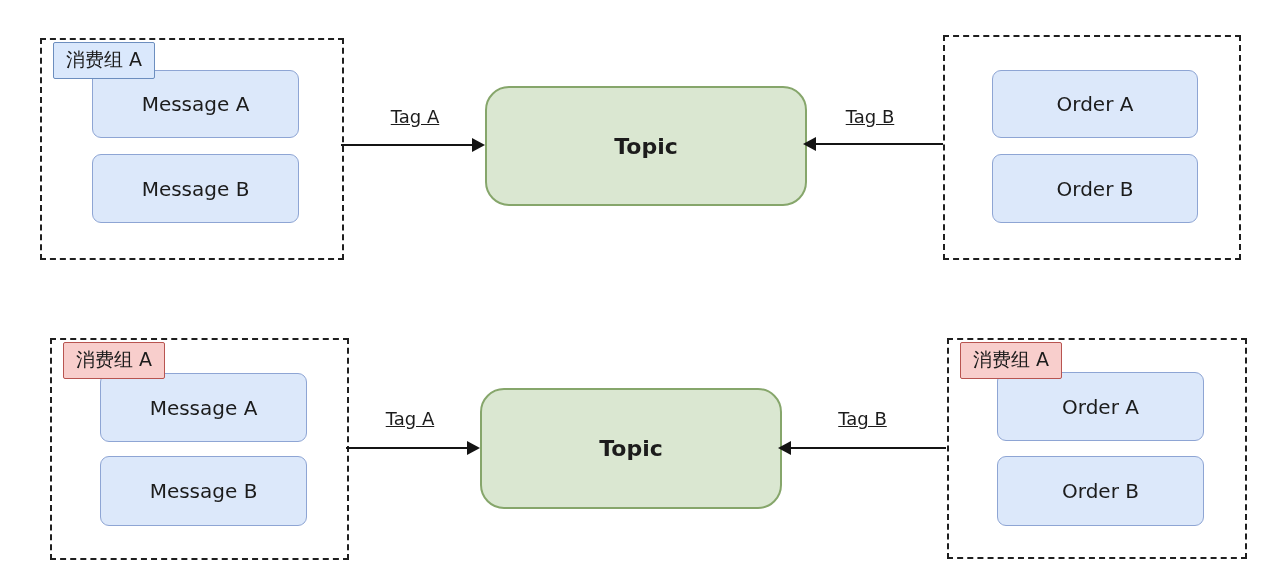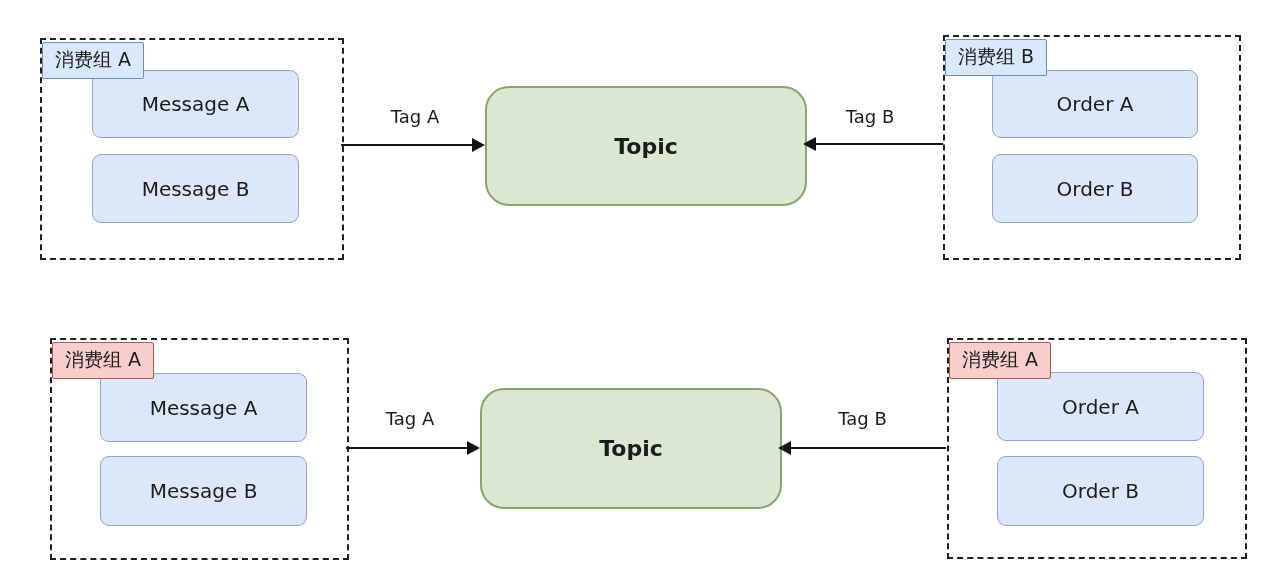--- a/index.html
+++ b/index.html
@@ -27,21 +27,21 @@
     overflow: hidden;
   }
   .group {
     position: absolute;
     border: 2px dashed #1f1f1f;
     background: transparent;
   }
   .group-badge {
     position: absolute;
     top: 2px;
-    left: 0;
+    left: 11px;
     padding: 4px 12px 5px 12px;
     font-size: 19px;
     color: var(--text);
     white-space: nowrap;
     z-index: 3;
     border-radius: 2px;
   }
   .group-badge[data-style="blue"] {
     background: var(--badge-blue-fill);
     border: 1.5px solid var(--badge-blue-border);
@@ -87,20 +87,21 @@
     border-bottom: 7px solid transparent;
   }
   .arrow-head.point-right { border-left: 13px solid var(--line); }
   .arrow-head.point-left  { border-right: 13px solid var(--line); }
   .tag-label {
     position: absolute;
     font-size: 18px;
     color: var(--text);
     text-align: center;
     white-space: nowrap;
+    text-decoration: underline;
   }
 </style>
 </head>
 <body>
 
 <div class="canvas">
 
   <div class="group" style="left:40px; top:38px; width:300px; height:218px;">
     <div class="group-badge" data-style="blue">消费组 A</div>
     <div class="node" style="left:50px; top:30px; width:205px; height:66px;">Message A</div>
@@ -111,21 +112,20 @@
   <div class="arrow-line" style="left:341px; top:144px; width:132px;"></div>
   <div class="arrow-head point-right" style="left:472px; top:138px;"></div>
 
   <div class="topic" style="left:485px; top:86px; width:318px; height:116px;">Topic</div>
 
   <div class="tag-label" style="left:815px; top:106px; width:110px;">Tag B</div>
   <div class="arrow-line" style="left:816px; top:143px; width:127px;"></div>
   <div class="arrow-head point-left" style="left:803px; top:137px;"></div>
 
   <div class="group" style="left:943px; top:35px; width:294px; height:221px;">
-    <div class="group-badge" data-style="blue">消费组 B</div>
     <div class="node" style="left:47px; top:33px; width:204px; height:66px;">Order A</div>
     <div class="node" style="left:47px; top:117px; width:204px; height:67px;">Order B</div>
   </div>
 
   <div class="group" style="left:50px; top:338px; width:295px; height:218px;">
     <div class="group-badge" data-style="red">消费组 A</div>
     <div class="node" style="left:48px; top:33px; width:205px; height:67px;">Message A</div>
     <div class="node" style="left:48px; top:116px; width:205px; height:68px;">Message B</div>
   </div>
 

